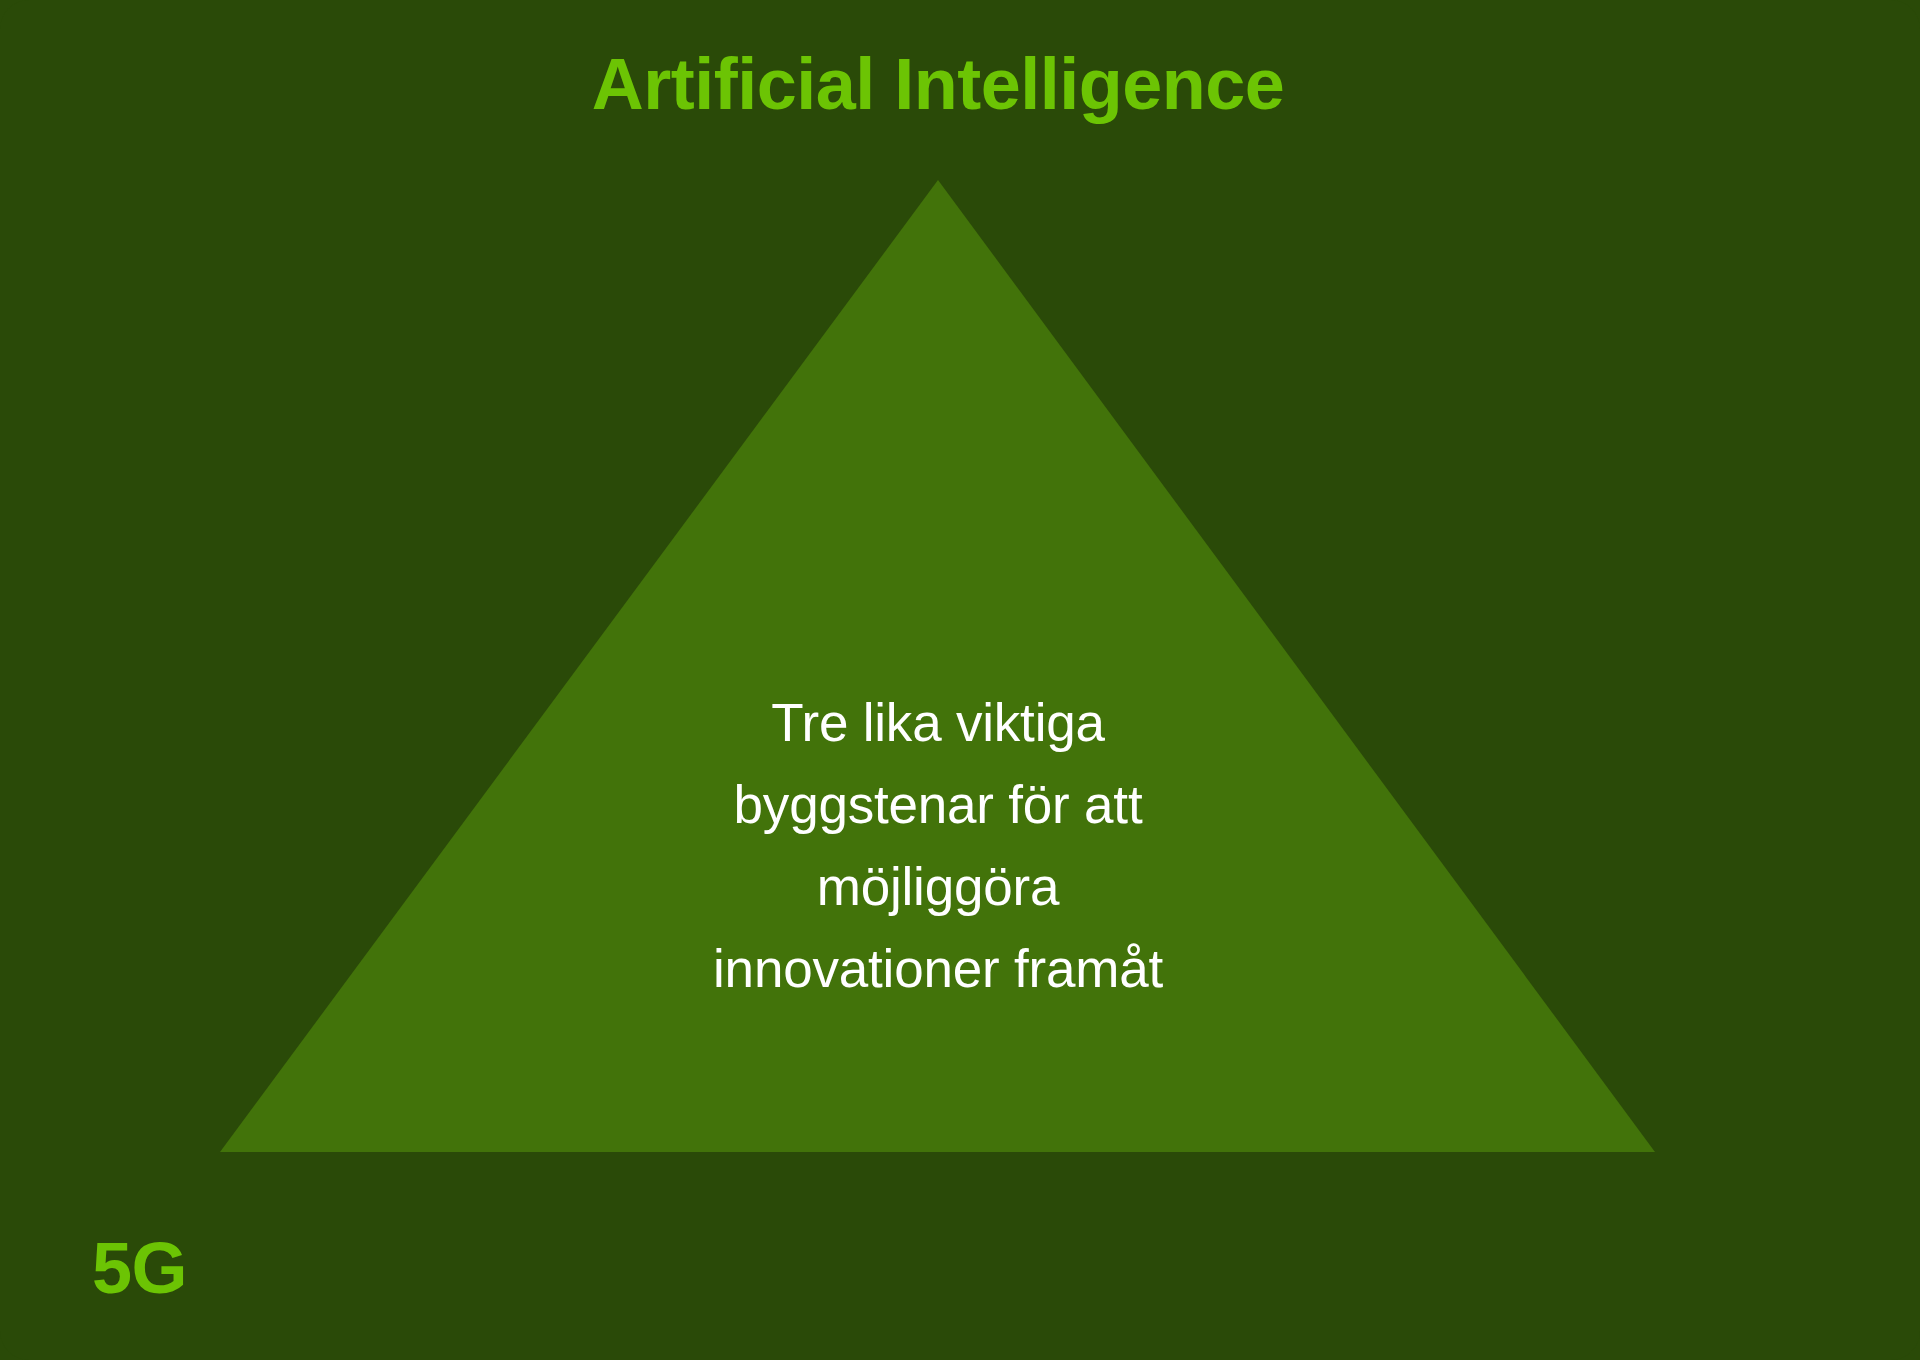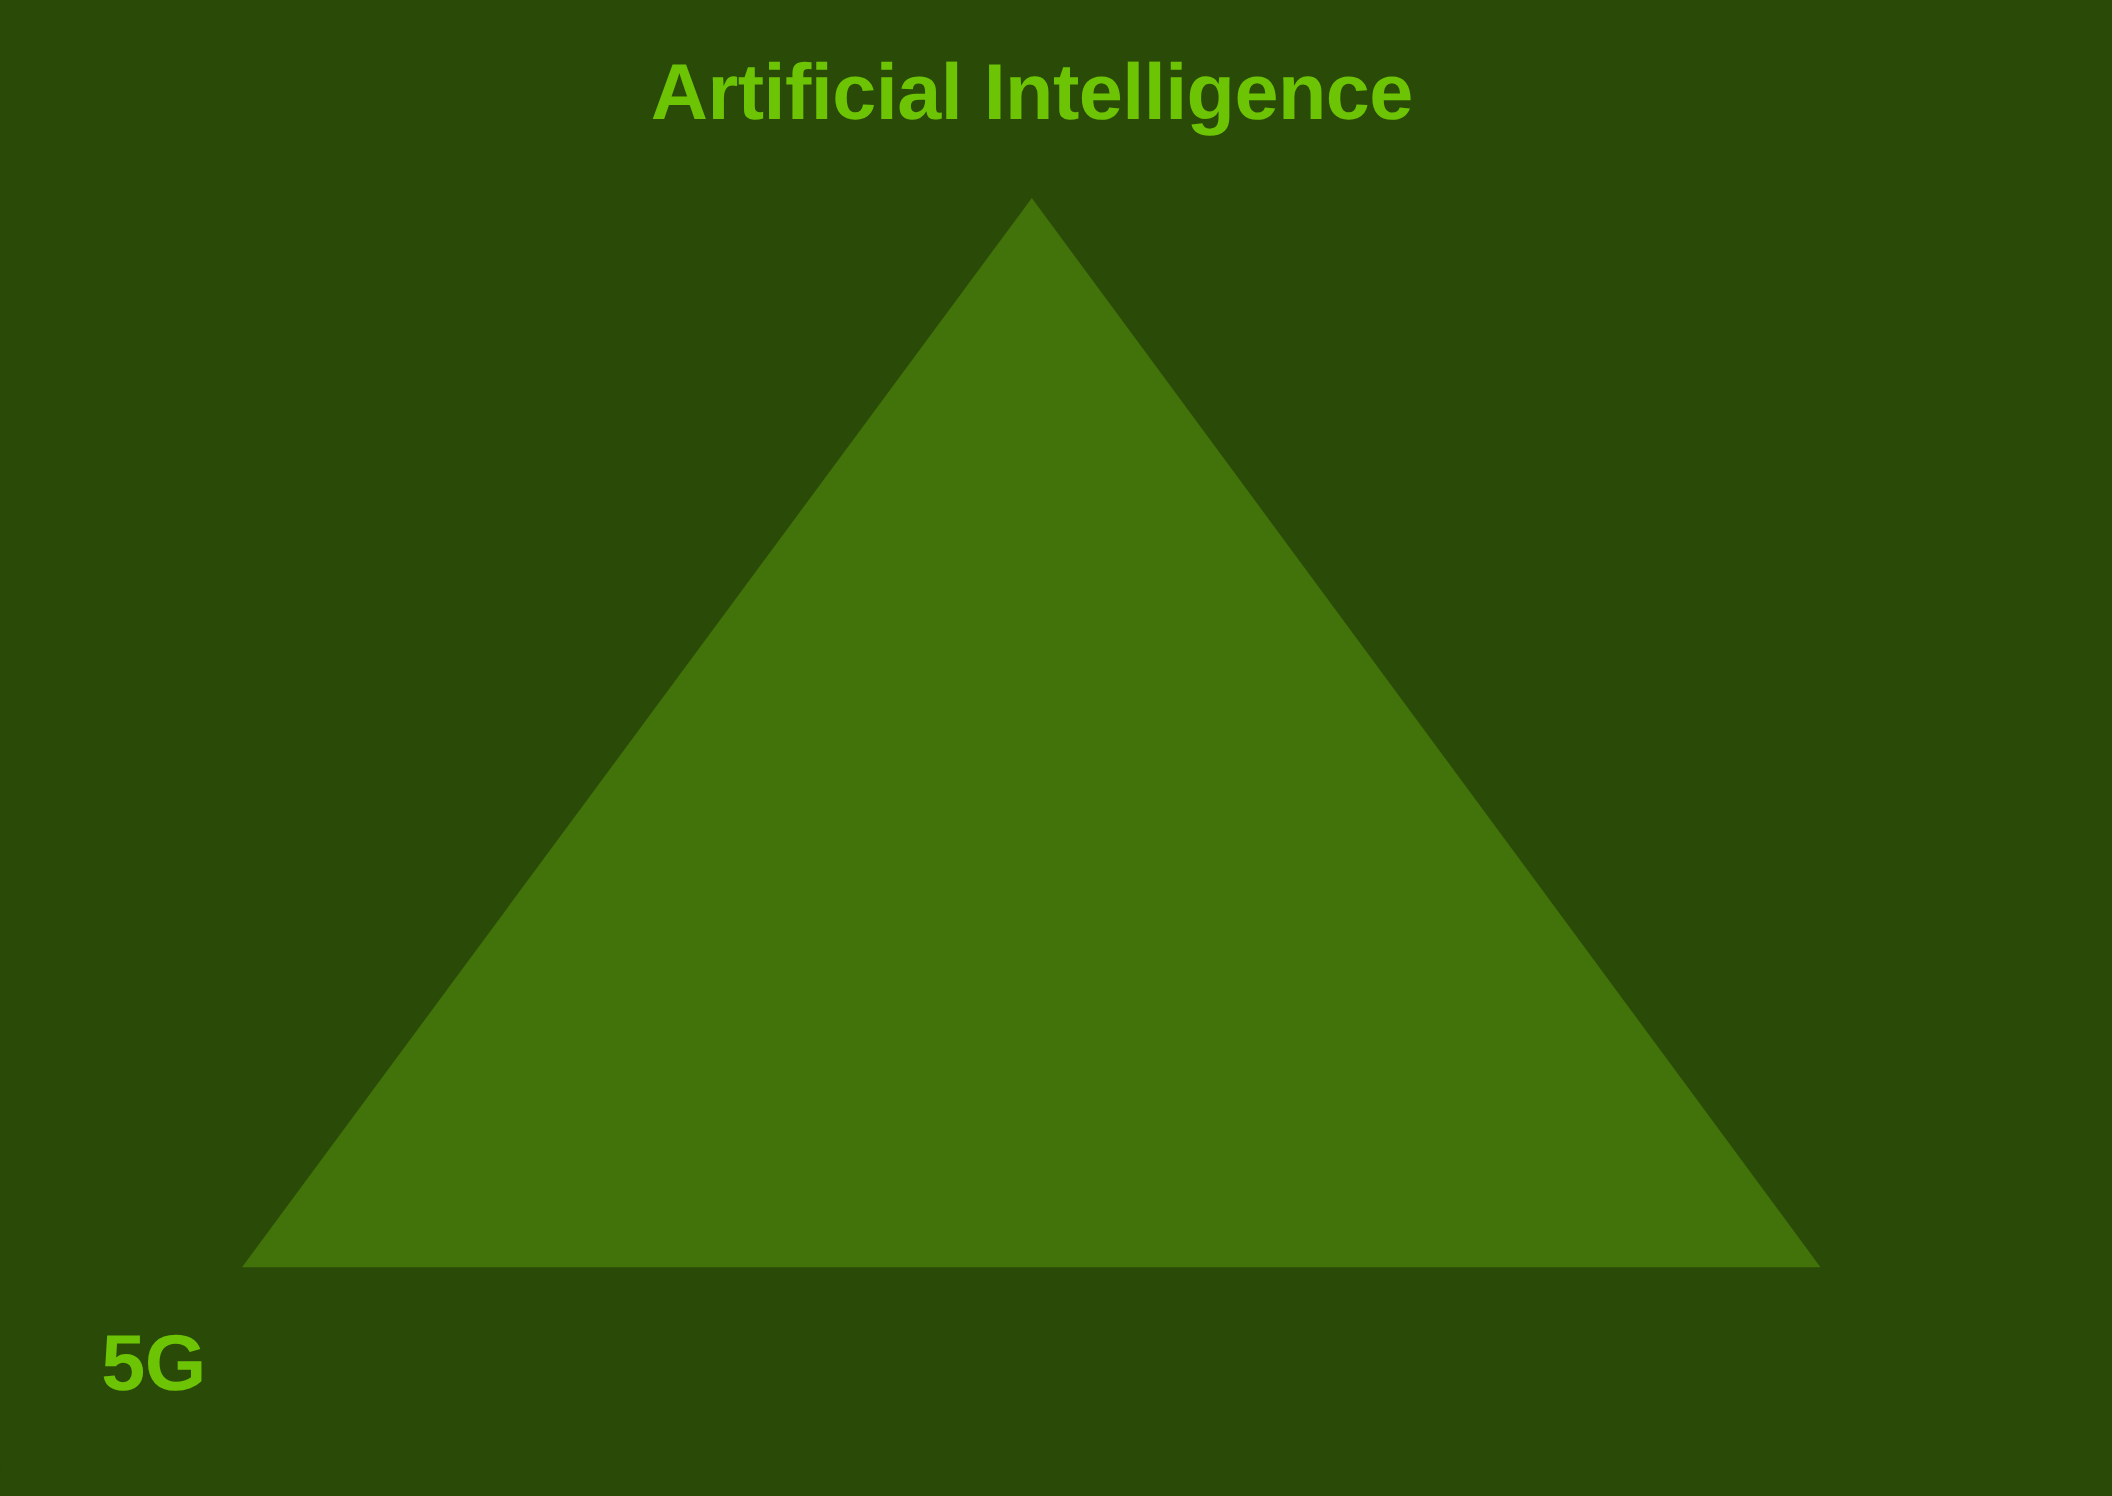--- a/index.html
+++ b/index.html
@@ -100,17 +100,23 @@
 <body style="background-color: rgb(42, 74, 8);">
 
 <div id="canvas" style="background-color: rgb(42, 74, 8);">
 
   <svg id="triangle-layer" viewBox="0 0 1920 1360" width="1920" height="1360" xmlns="http://www.w3.org/2000/svg" aria-hidden="true">
     <polygon id="triangle-poly" points="938,180 1655,1152 220,1152" fill="#42730a"></polygon>
   </svg>
 
   <div id="apex-label" style="color: rgb(108, 196, 4);"><span class="shift">Artificial Intelligence</span></div>
 
+  <div id="center-copy" style="color: rgb(255, 255, 255);">
+    <span class="line">Tre lika viktiga</span>
+    <span class="line">byggstenar för att</span>
+    <span class="line">möjliggöra</span>
+    <span class="line">innovationer framåt</span>
+  </div>
 
-  <div id="left-label" class="corner-label" style="color: rgb(108, 196, 4);">5G</div>
+  <div id="left-label" class="corner-label" style="color: rgb(108, 196, 4); margin-top: 28px;">5G</div>
 
 
 </div>
 
 </body></html>

